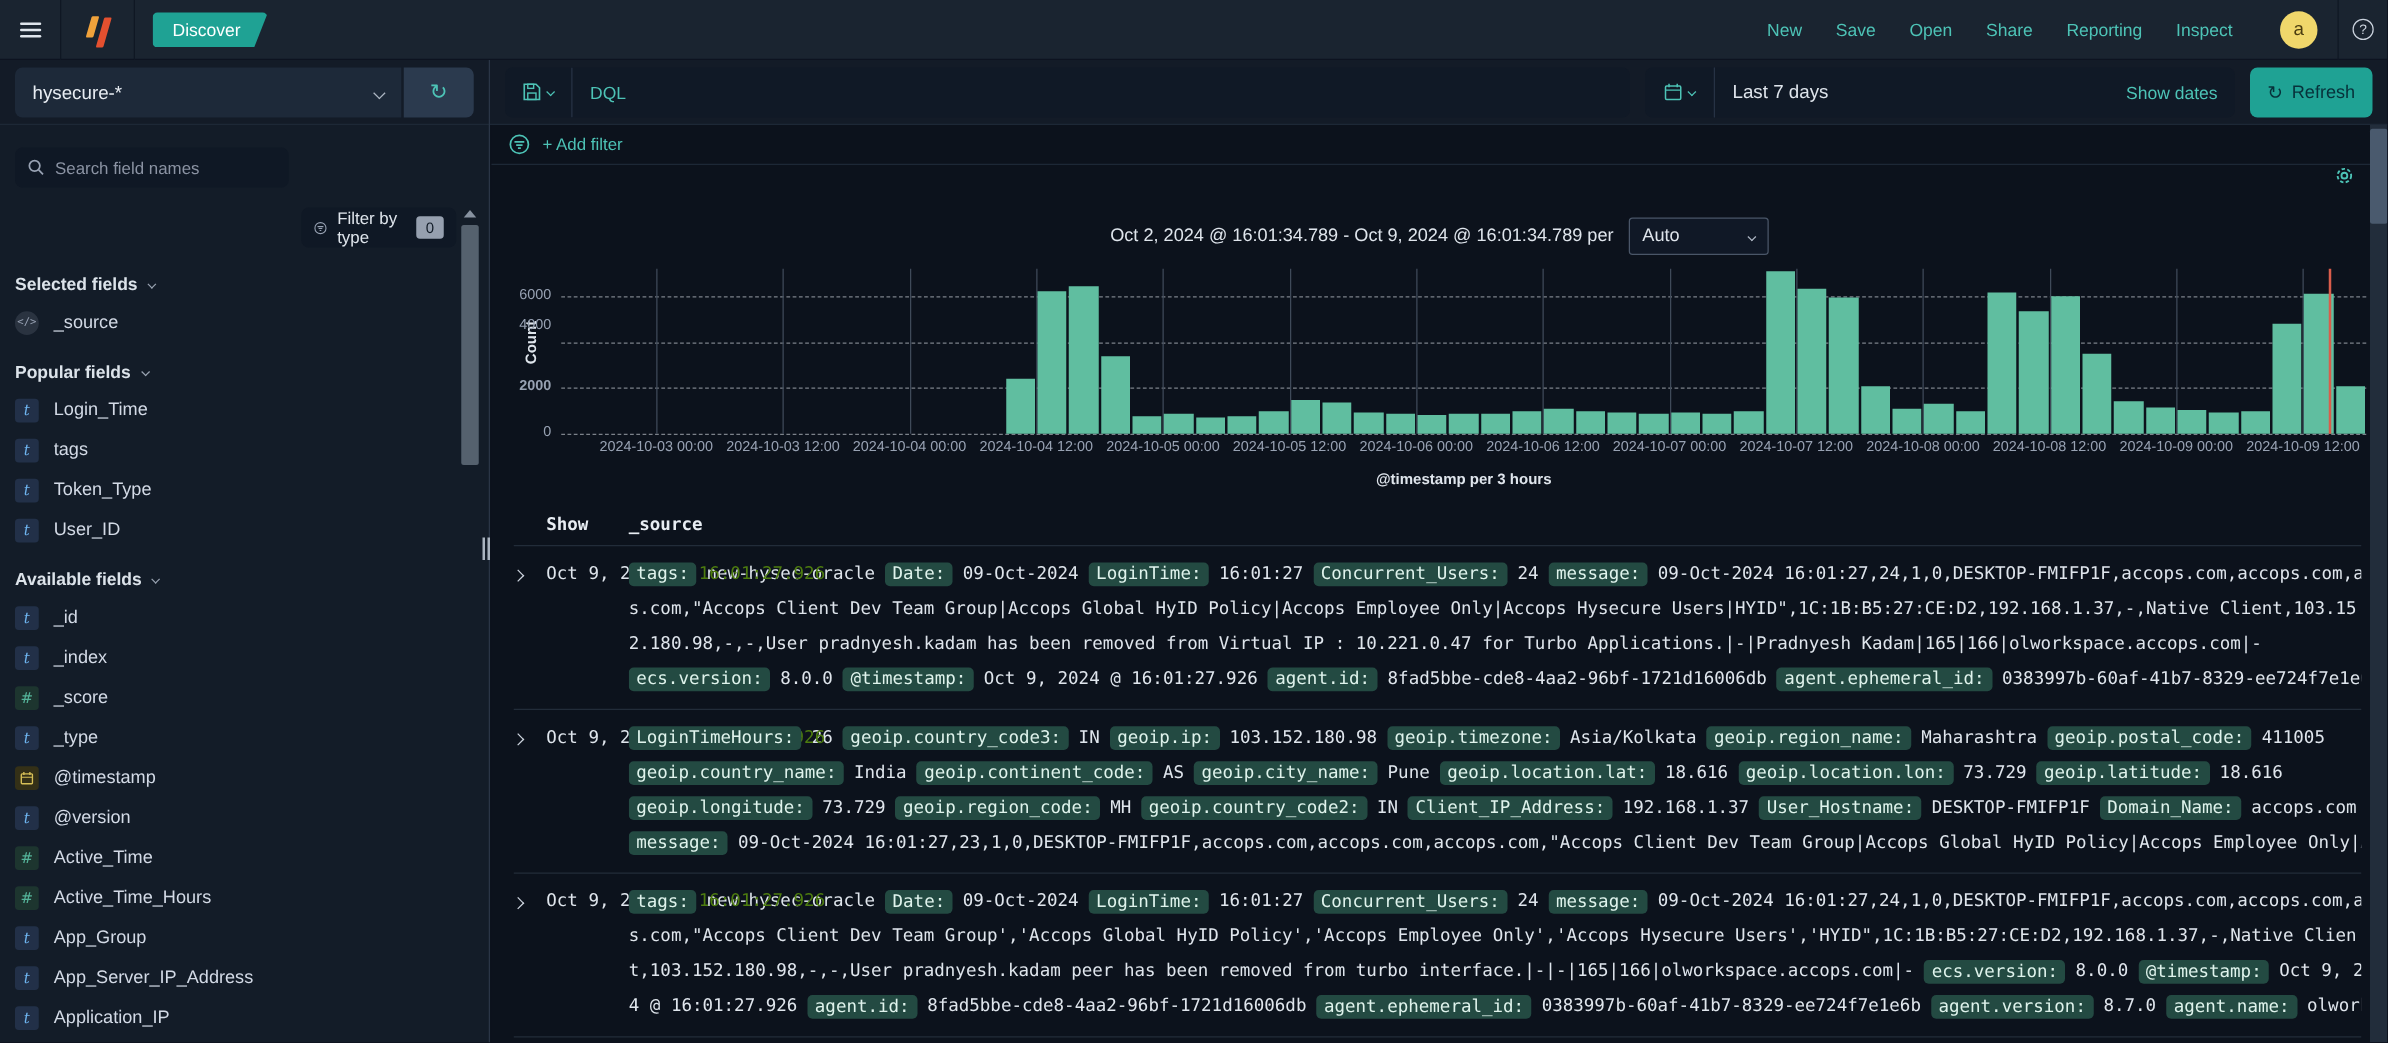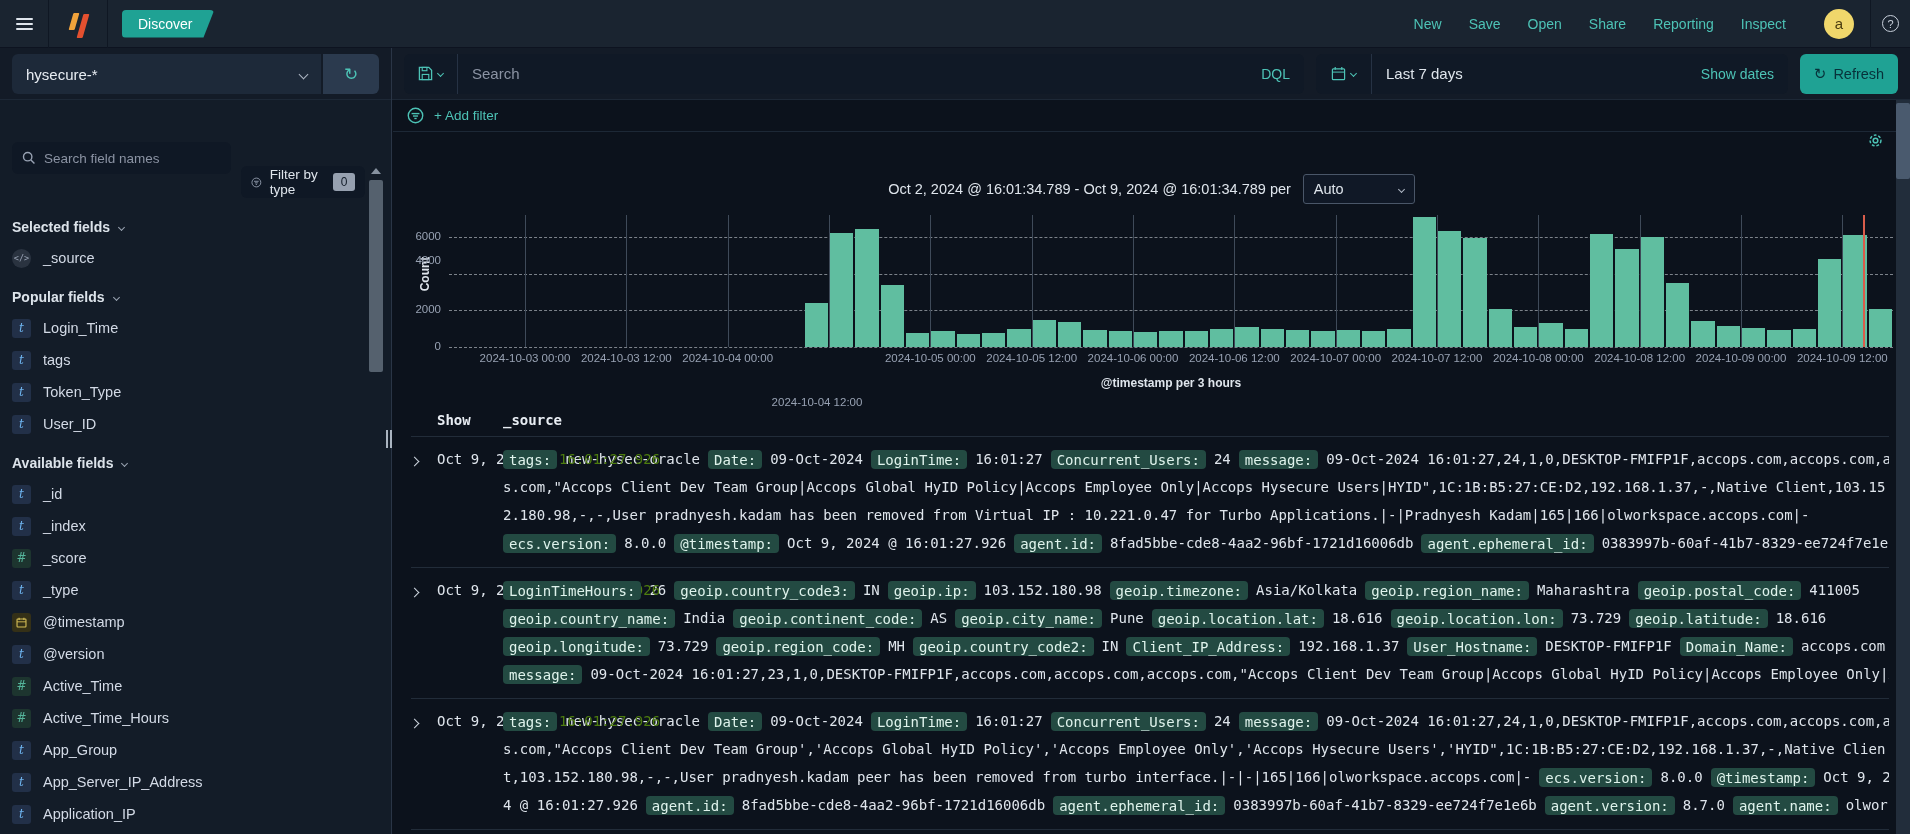--- a/index.html
+++ b/index.html
@@ -57,21 +57,21 @@
   .time-range { padding:0 14px; font-size:15px; color:#dfe5ec; cursor:pointer; }
   .date-spacer { flex:1; }
   .show-dates { padding:0 14px; color:var(--accent); font-size:14px; cursor:pointer; }
   .refresh-btn { width:98px; height:40px; background:var(--brand); border-radius:6px; display:flex; align-items:center;
     justify-content:center; gap:7px; color:#07313a; font-size:14.5px; cursor:pointer; }
   .refresh-btn .rf { font-family:"DejaVu Sans",sans-serif; font-size:15px; }
 
   
   .sidebar { position:absolute; left:0; top:100px; width:392px; height:734px; background:#131c28;
     border-right:1px solid #2a3546; overflow:hidden; z-index:10; }
-  .sb-controls { display:flex; gap:10px; padding:18px 26px 6px 12px;align-items:center; }
+  .sb-controls { display:flex; gap:10px; padding:18px 26px 6px 12px; }
   .field-search { flex:1.08; height:32px; background:#0f1825; border-radius:6px; display:flex; align-items:center; padding:0 10px; gap:8px; }
   .field-search input { flex:1; background:transparent; border:none; outline:none; color:#dfe5ec; font-size:13.5px; font-family:"Liberation Sans",sans-serif;}
   .field-search input::placeholder { color:#8b93a3; opacity:1;}
   .type-filter { flex:1; height:32px; background:#0f1825; border-radius:6px; display:flex; align-items:center;
     padding:0 10px; gap:8px; cursor:pointer; font-size:13.5px; color:#dfe5ec;margin-top:48px; }
   .count-badge { margin-left:auto; min-width:22px; height:18px; background:#96a0af; color:#111b27; border-radius:3px;
     font-size:12px; display:flex; align-items:center; justify-content:center; padding:0 5px; }
   .sb-section { margin-top:8px; }
   .sb-title { height:30px; display:flex; align-items:center; gap:9px; padding:0 12px; font-size:14px;
     font-weight:bold; color:#dce3ea; cursor:pointer; }
@@ -184,21 +184,20 @@
     <div class="tb-right">
       <div class="query-bar">
         <div class="saved-btn">
           <svg width="15" height="15" viewBox="0 0 16 16">
             <path d="M1.5 1.5h10l3 3v10h-13z" fill="none" stroke="#4dc3b6" stroke-width="1.4"></path>
             <rect x="4.5" y="9" width="7" height="5.5" fill="none" stroke="#4dc3b6" stroke-width="1.2"></rect>
             <rect x="4.5" y="1.5" width="5" height="3.5" fill="none" stroke="#4dc3b6" stroke-width="1.2"></rect>
           </svg>
           <span class="chev sm"></span>
         </div>
-        <input class="search-input" placeholder="Search" style="">
         <span class="dql">DQL</span>
       </div>
       <div class="date-bar">
         <div class="cal-btn">
           <svg width="15" height="15" viewBox="0 0 16 16">
             <rect x="1.5" y="3" width="13" height="11.5" rx="1" fill="none" stroke="#4dc3b6" stroke-width="1.3"></rect>
             <line x1="4.5" y1="1" x2="4.5" y2="4" stroke="#4dc3b6" stroke-width="1.3"></line>
             <line x1="11.5" y1="1" x2="11.5" y2="4" stroke="#4dc3b6" stroke-width="1.3"></line>
             <line x1="1.5" y1="6.5" x2="14.5" y2="6.5" stroke="#4dc3b6" stroke-width="1.1"></line>
           </svg>
@@ -430,27 +429,27 @@
           <div class="bar" style="left: calc(89.4737% + 1px); width: calc(1.75439% - 2px); height: 19.25px;"></div>
           <div class="bar" style="left: calc(91.2281% + 1px); width: calc(1.75439% - 2px); height: 17.4167px;"></div>
           <div class="bar" style="left: calc(92.9825% + 1px); width: calc(1.75439% - 2px); height: 18.3333px;"></div>
           <div class="bar" style="left: calc(94.7368% + 1px); width: calc(1.75439% - 2px); height: 88px;"></div>
           <div class="bar" style="left: calc(96.4912% + 1px); width: calc(1.75439% - 2px); height: 111.833px;"></div>
           <div class="bar" style="left: calc(98.2456% + 1px); width: calc(1.75439% - 2px); height: 38.5px;"></div>
           <div class="marker" style="left: 97.9%;"></div>
         </div>
       <div class="xlabel">@timestamp per 3 hours</div>
     <div class="ytick" style="left: 8px; top: 240px;">0</div>
-        <div class="ytick" style="left: 8px; top: 203.333px;">2000</div>
+        <div class="ytick" style="left: 8px; top: 203.333px; font-weight: bold;">2000</div>
         <div class="ytick" style="left: 8px; top: 154px;">4000</div>
         <div class="ytick" style="left: 8px; top: 130px;">6000</div>
         <div class="xtick" style="left: 132px;">2024-10-03 00:00</div>
         <div class="xtick" style="left: 233.333px;">2024-10-03 12:00</div>
         <div class="xtick" style="left: 334.667px;">2024-10-04 00:00</div>
-        <div class="xtick" style="left: 424px; margin-top: 44px;">2024-10-04 12:00</div>
+        <div class="xtick" style="left: 436px;">2024-10-04 12:00</div>
         <div class="xtick" style="left: 537.333px;">2024-10-05 00:00</div>
         <div class="xtick" style="left: 638.667px;">2024-10-05 12:00</div>
         <div class="xtick" style="left: 740px;">2024-10-06 00:00</div>
         <div class="xtick" style="left: 841.333px;">2024-10-06 12:00</div>
         <div class="xtick" style="left: 942.667px;">2024-10-07 00:00</div>
         <div class="xtick" style="left: 1044px;">2024-10-07 12:00</div>
         <div class="xtick" style="left: 1145.33px;">2024-10-08 00:00</div>
         <div class="xtick" style="left: 1246.67px;">2024-10-08 12:00</div>
         <div class="xtick" style="left: 1348px;">2024-10-09 00:00</div>
         <div class="xtick" style="left: 1449.33px;">2024-10-09 12:00</div>

